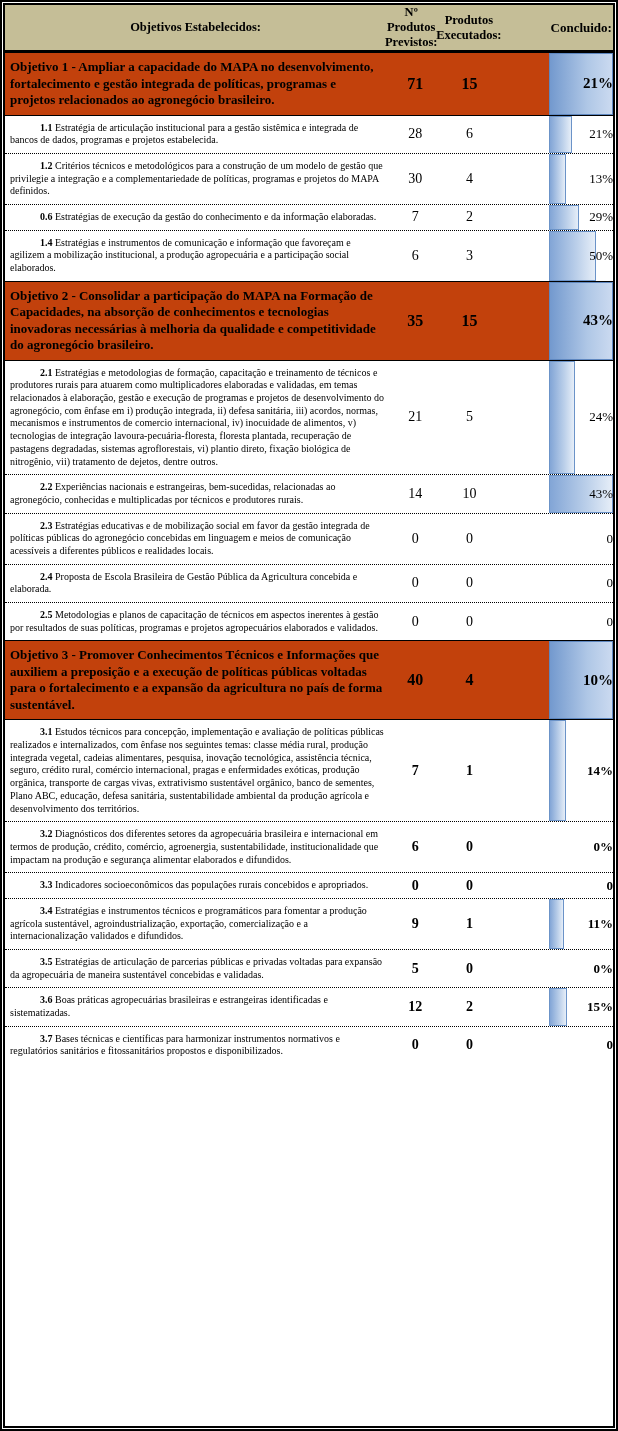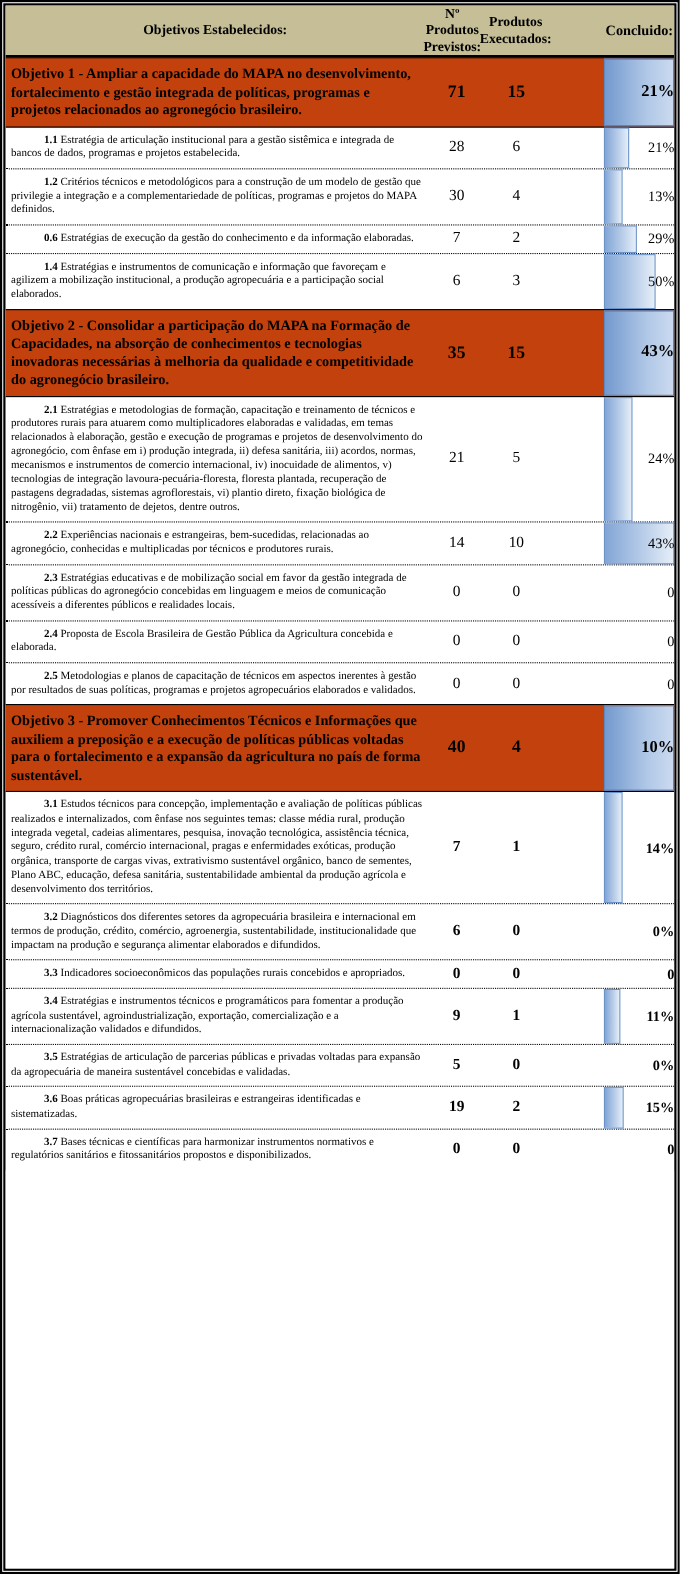--- a/index.html
+++ b/index.html
@@ -238,21 +238,21 @@
         <div class="num-cell c-prev bv">5</div>
         <div class="num-cell c-exec bv">0</div>
         <div class="c-concl">
           <span class="concl-label bv">0%</span>
         </div>
       </div>
       <div class="row item">
         <div class="c-text">
           <p><b>3.6</b> Boas práticas agropecuárias brasileiras e estrangeiras identificadas e sistematizadas.</p>
         </div>
-        <div class="num-cell c-prev bv">19</div>
+        <div class="num-cell c-prev bv">12</div>
         <div class="num-cell c-exec bv">2</div>
         <div class="c-concl">
           <div class="bar" style="width: 29%;"></div>
           <span class="concl-label bv">15%</span>
         </div>
       </div>
       <div class="row item">
         <div class="c-text">
           <p><b>3.7</b> Bases técnicas e científicas para harmonizar instrumentos normativos e regulatórios sanitários e fitossanitários propostos e disponibilizados.</p>
         </div>

